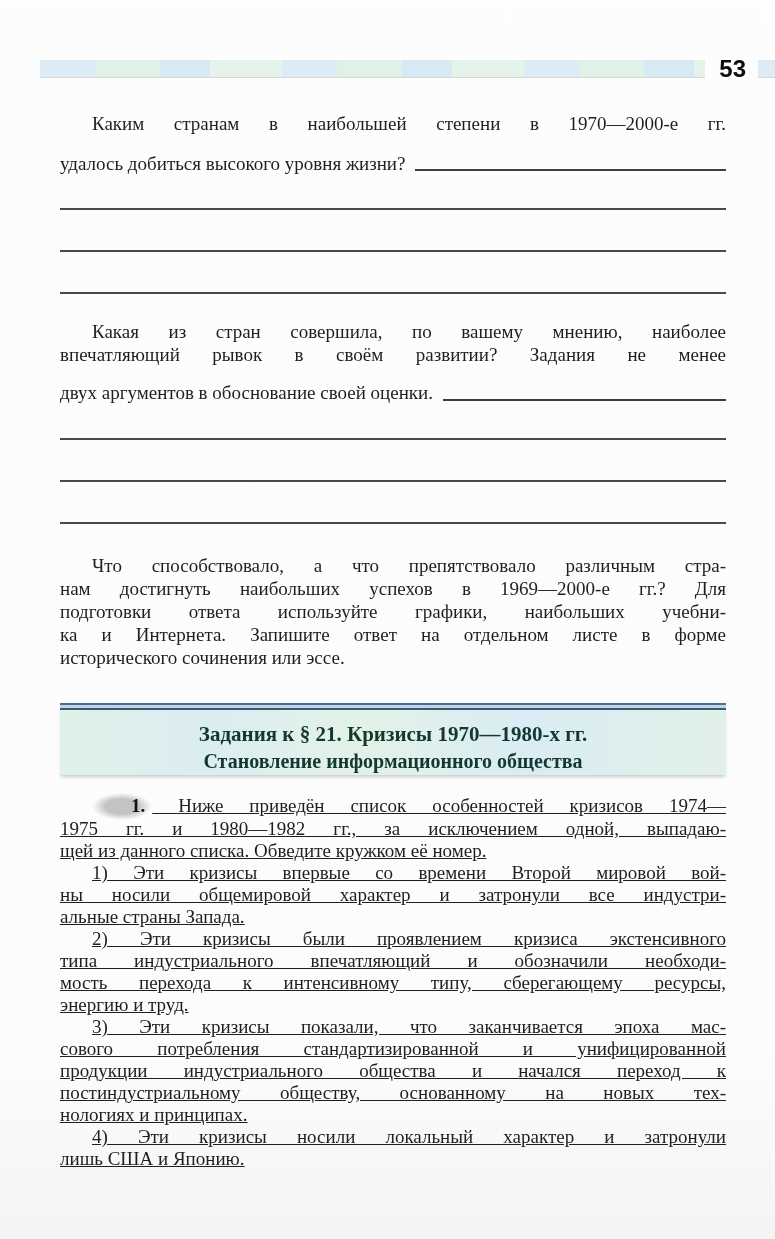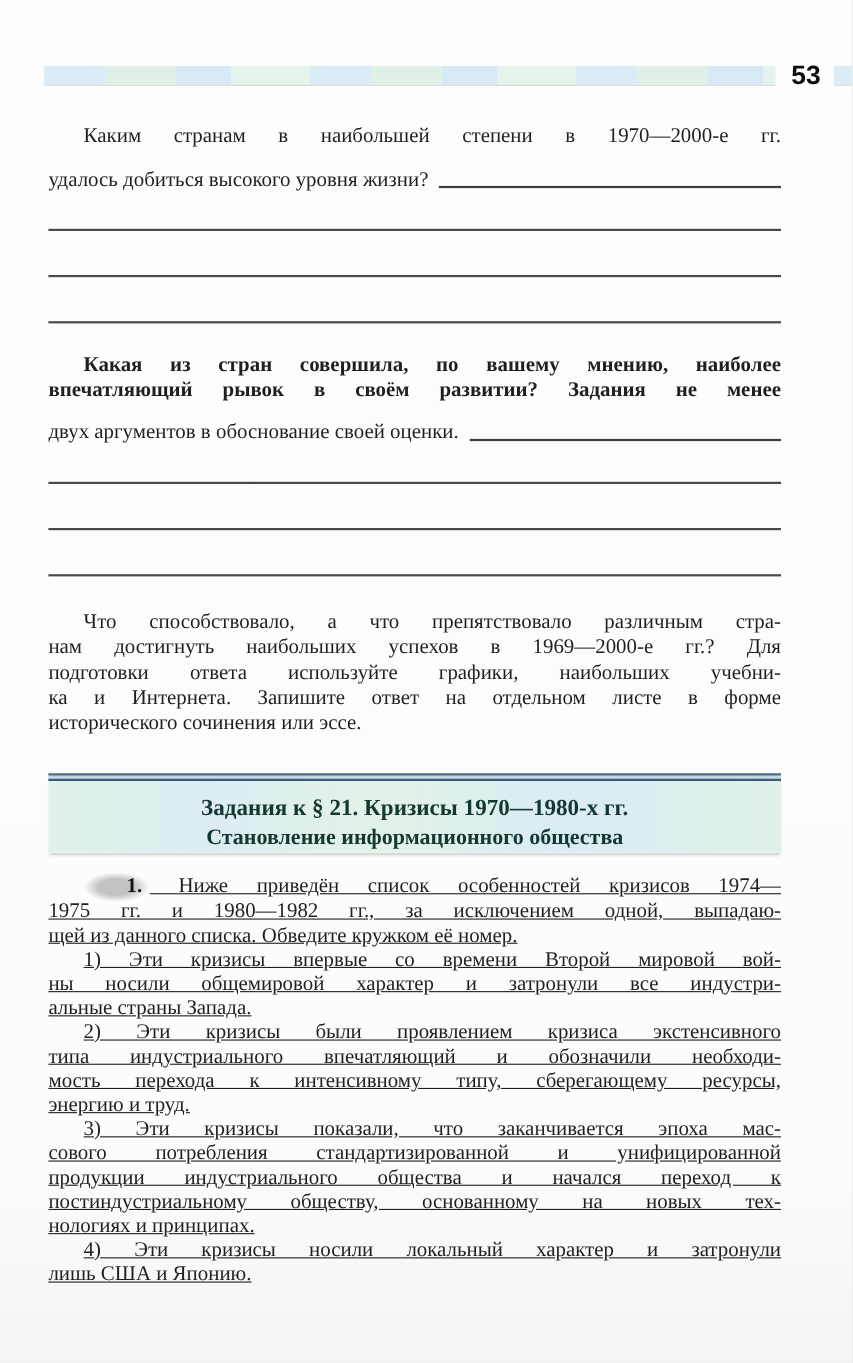--- a/index.html
+++ b/index.html
@@ -2,21 +2,21 @@
 <html><head>
 <meta charset="utf-8">
 <style>
   html,body { margin:0; padding:0; background:#e9e9e9; }
   .page {
     position:relative; width:775px; height:1239px; margin:0 auto;
     background:linear-gradient(180deg,#fdfdfd 0%,#fcfcfc 85%,#f4f4f4 100%);
     font-family:"Liberation Serif","DejaVu Serif",serif;
     color:#1f1f1f; font-size:19px; overflow:hidden;
   }
-  .content { margin-left:44px; width:666px; }
+  .content { margin-left:60px; width:666px; }
 
   
   .band-row { display:flex; align-items:center; margin:56px 0 0 40px; width:738px; height:26px; }
   .band {
     height:17px;
     background:repeating-linear-gradient(90deg,
       #dcecf7 0px,#dcecf7 55px,#e2f1e7 55px,#e2f1e7 120px,
       #d8e9f6 120px,#d8e9f6 170px,#e5f3ea 170px,#e5f3ea 242px);
     border-bottom:1px solid #d6d6d6;
   }
@@ -38,21 +38,21 @@
   .fillrow .txt { white-space:nowrap; }
   .q1 .fillrow .txt { line-height:40px;text-align:right; }
   .fill-line { flex:1; border-bottom:2px solid #3e3e3e; }
   .q1 .fill-line { margin:0 0 13px 10px; }
 
   .rules .rule { height:40px; border-bottom:2px solid #4a4a4a; }
   .rules-q1 .rule:first-child { height:24px; }
   .rules-q2 .rule:first-child { height:30px; }
 
   .q2 { margin-top:26px; }
-  .q2 .line { line-height:23px;font-weight:bold; }
+  .q2 .line { line-height:23px; }
   .q2 .fillrow { margin-top:12px; }
   .q2 .fillrow .txt { line-height:30px; }
   .q2 .fill-line { margin:0 0 7px 10px; }
 
   .q3 { margin-top:30px; }
   .q3 .line { line-height:23px; }
 
   .ridge { margin-top:34px; height:3px; background:#c3d5e2;
            border-top:2px solid #49708f; border-bottom:2px solid #3a5a78; }
   .head-box {

